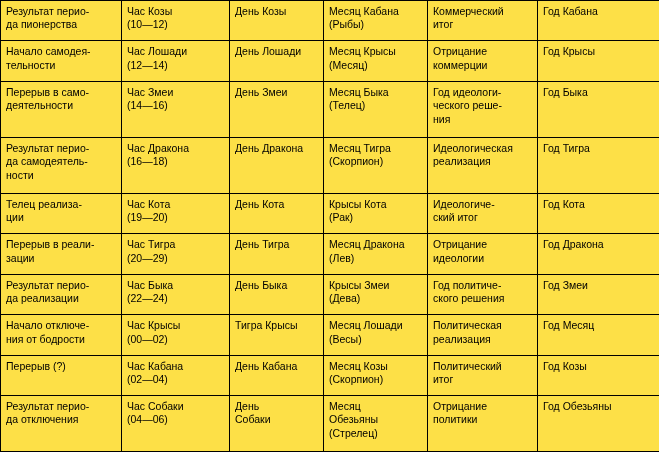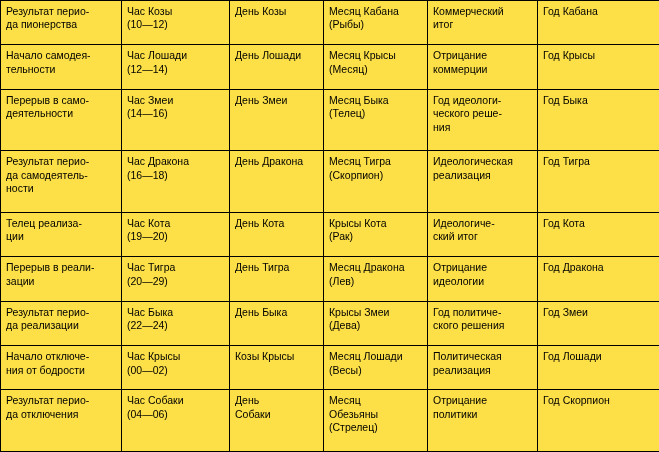--- a/index.html
+++ b/index.html
@@ -204,30 +204,47 @@
       </tr>
       <tr>
         <td>
             <span class="cell-line">Начало отключе-</span>
             <span class="cell-line">ния от бодрости</span>
           </td>
         <td>
             <span class="cell-line">Час Крысы</span>
             <span class="cell-line">(00—02)</span>
           </td>
-        <td>Козы Крысы</td>
+        <td>Тигра Крысы</td>
         <td>
             <span class="cell-line">Месяц Лошади</span>
             <span class="cell-line">(Весы)</span>
           </td>
         <td>
             <span class="cell-line">Политическая</span>
             <span class="cell-line">реализация</span>
           </td>
-        <td>Год Лошади</td>
+        <td>Год Месяц</td>
+      </tr>
+      <tr>
+        <td>Перерыв (?)</td>
+        <td>
+            <span class="cell-line">Час Кабана</span>
+            <span class="cell-line">(02—04)</span>
+          </td>
+        <td>День Кабана</td>
+        <td>
+            <span class="cell-line">Месяц Козы</span>
+            <span class="cell-line">(Скорпион)</span>
+          </td>
+        <td>
+            <span class="cell-line">Политический</span>
+            <span class="cell-line">итог</span>
+          </td>
+        <td>Год Козы</td>
       </tr>
       <tr>
         <td>
             <span class="cell-line">Результат перио-</span>
             <span class="cell-line">да отключения</span>
           </td>
         <td>
             <span class="cell-line">Час Собаки</span>
             <span class="cell-line">(04—06)</span>
           </td>
@@ -237,17 +254,17 @@
           </td>
         <td>
             <span class="cell-line">Месяц</span>
             <span class="cell-line">Обезьяны</span>
             <span class="cell-line">(Стрелец)</span>
           </td>
         <td>
             <span class="cell-line">Отрицание</span>
             <span class="cell-line">политики</span>
           </td>
-        <td>Год Скорпион</td>
+        <td>Год Обезьяны</td>
       </tr>
     </tbody>
   </table>
 </div>
 
 </body></html>

